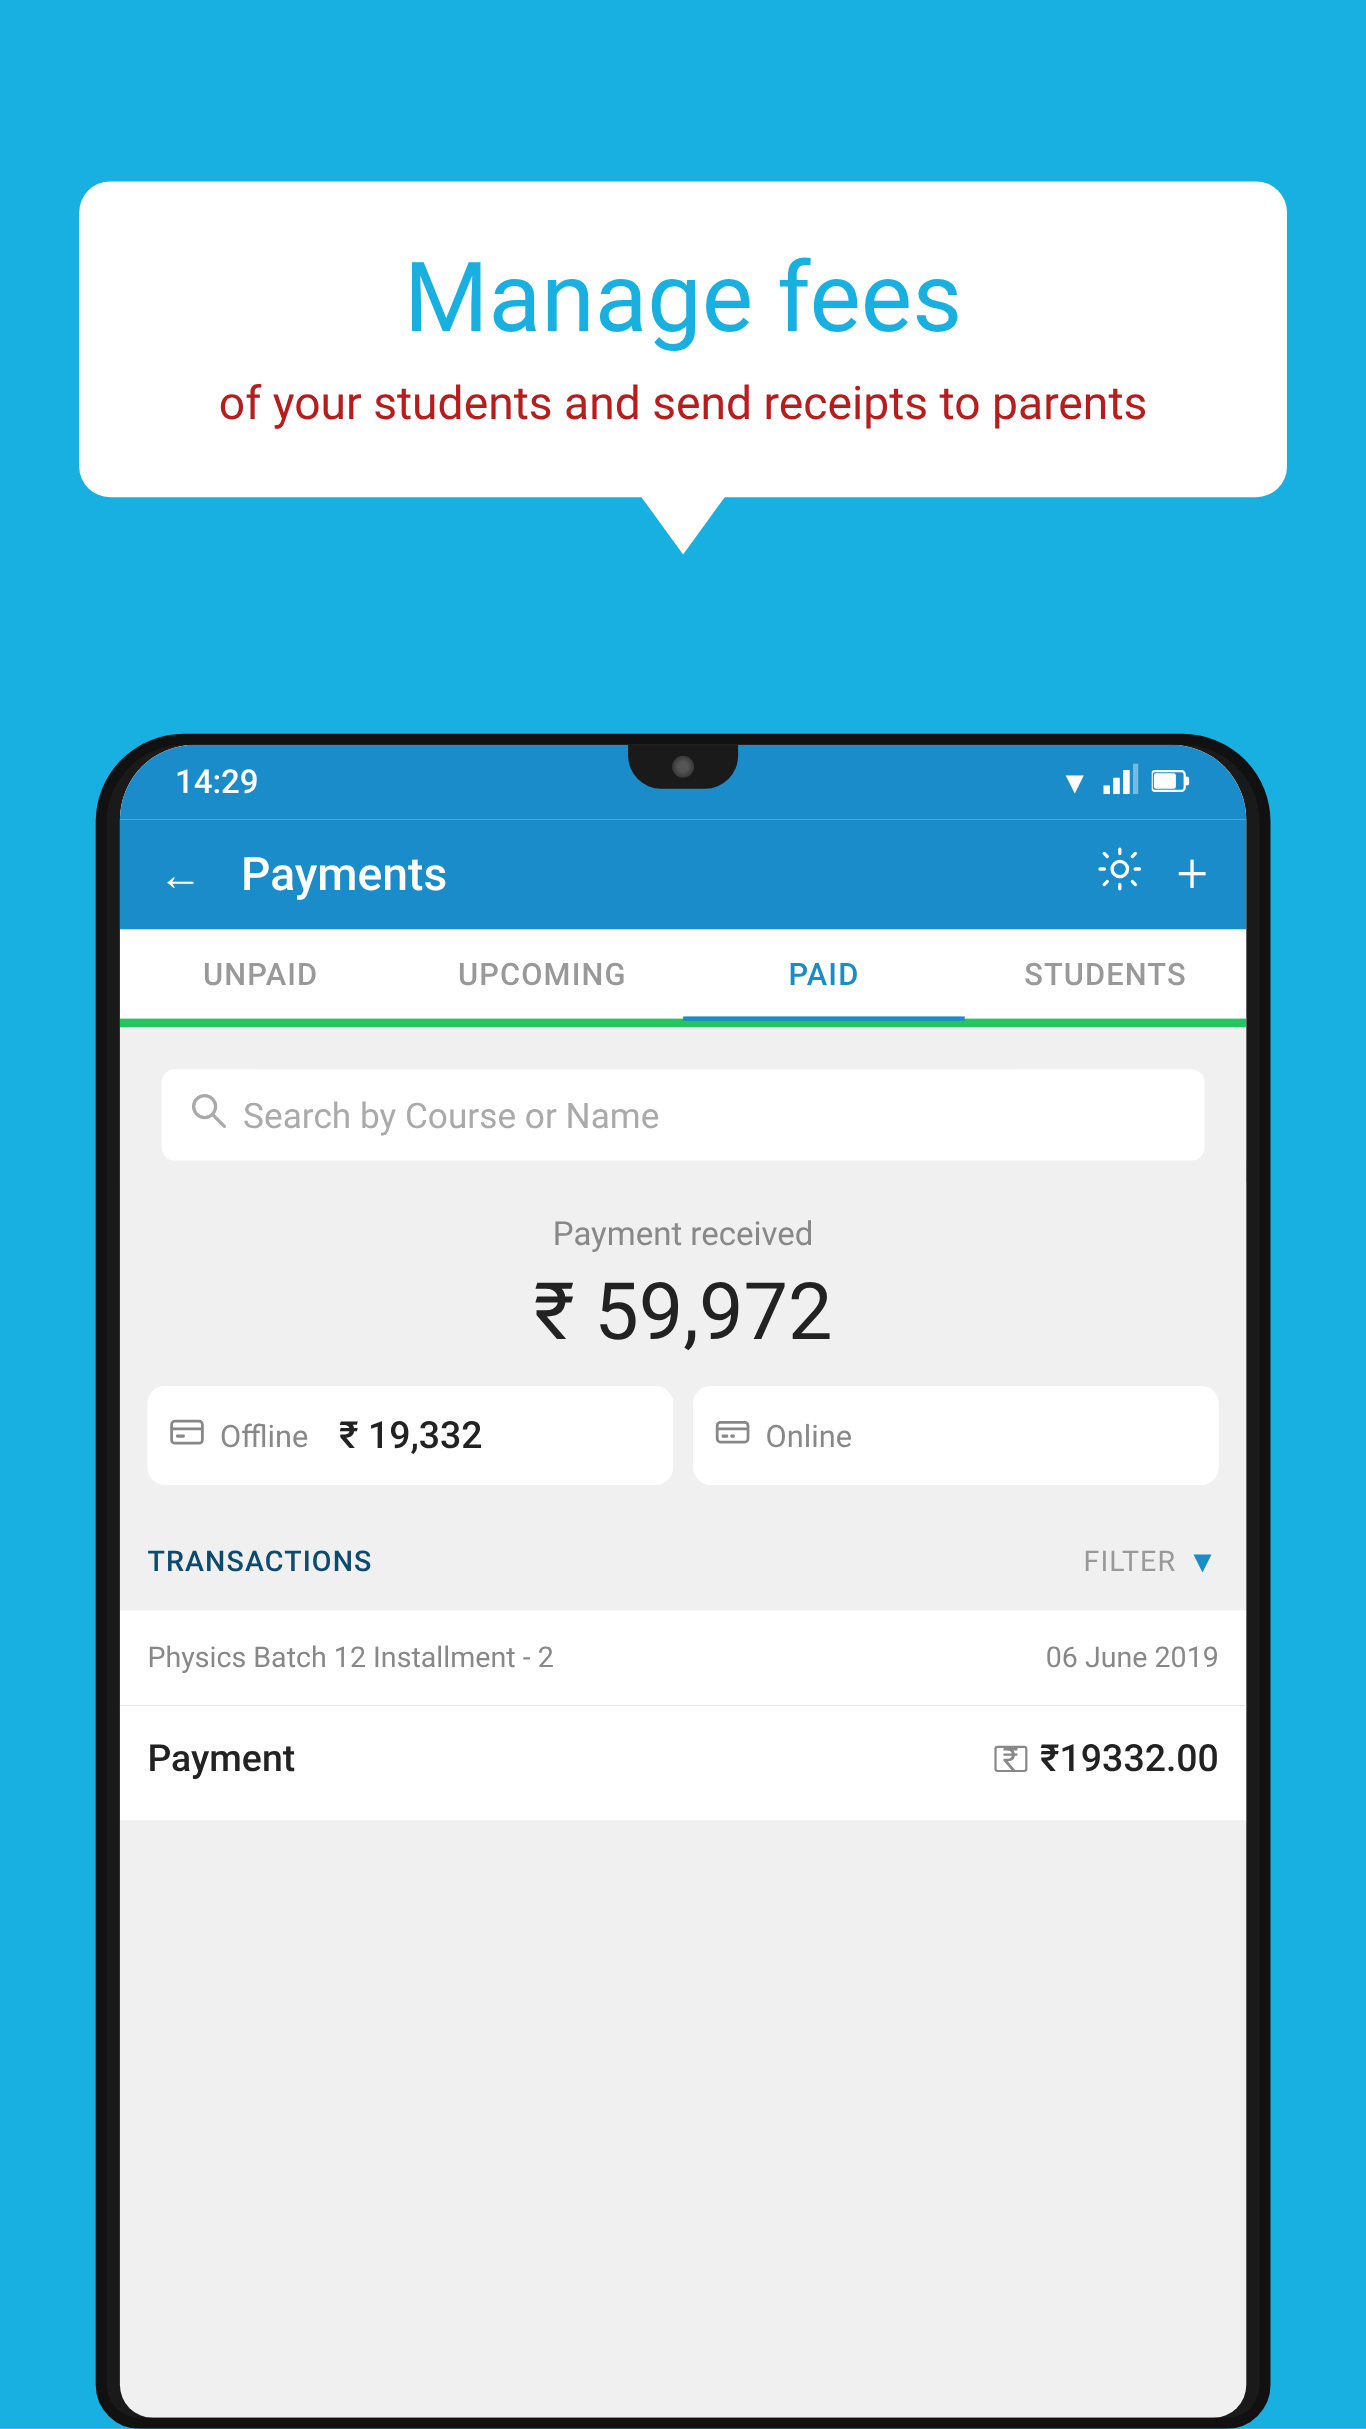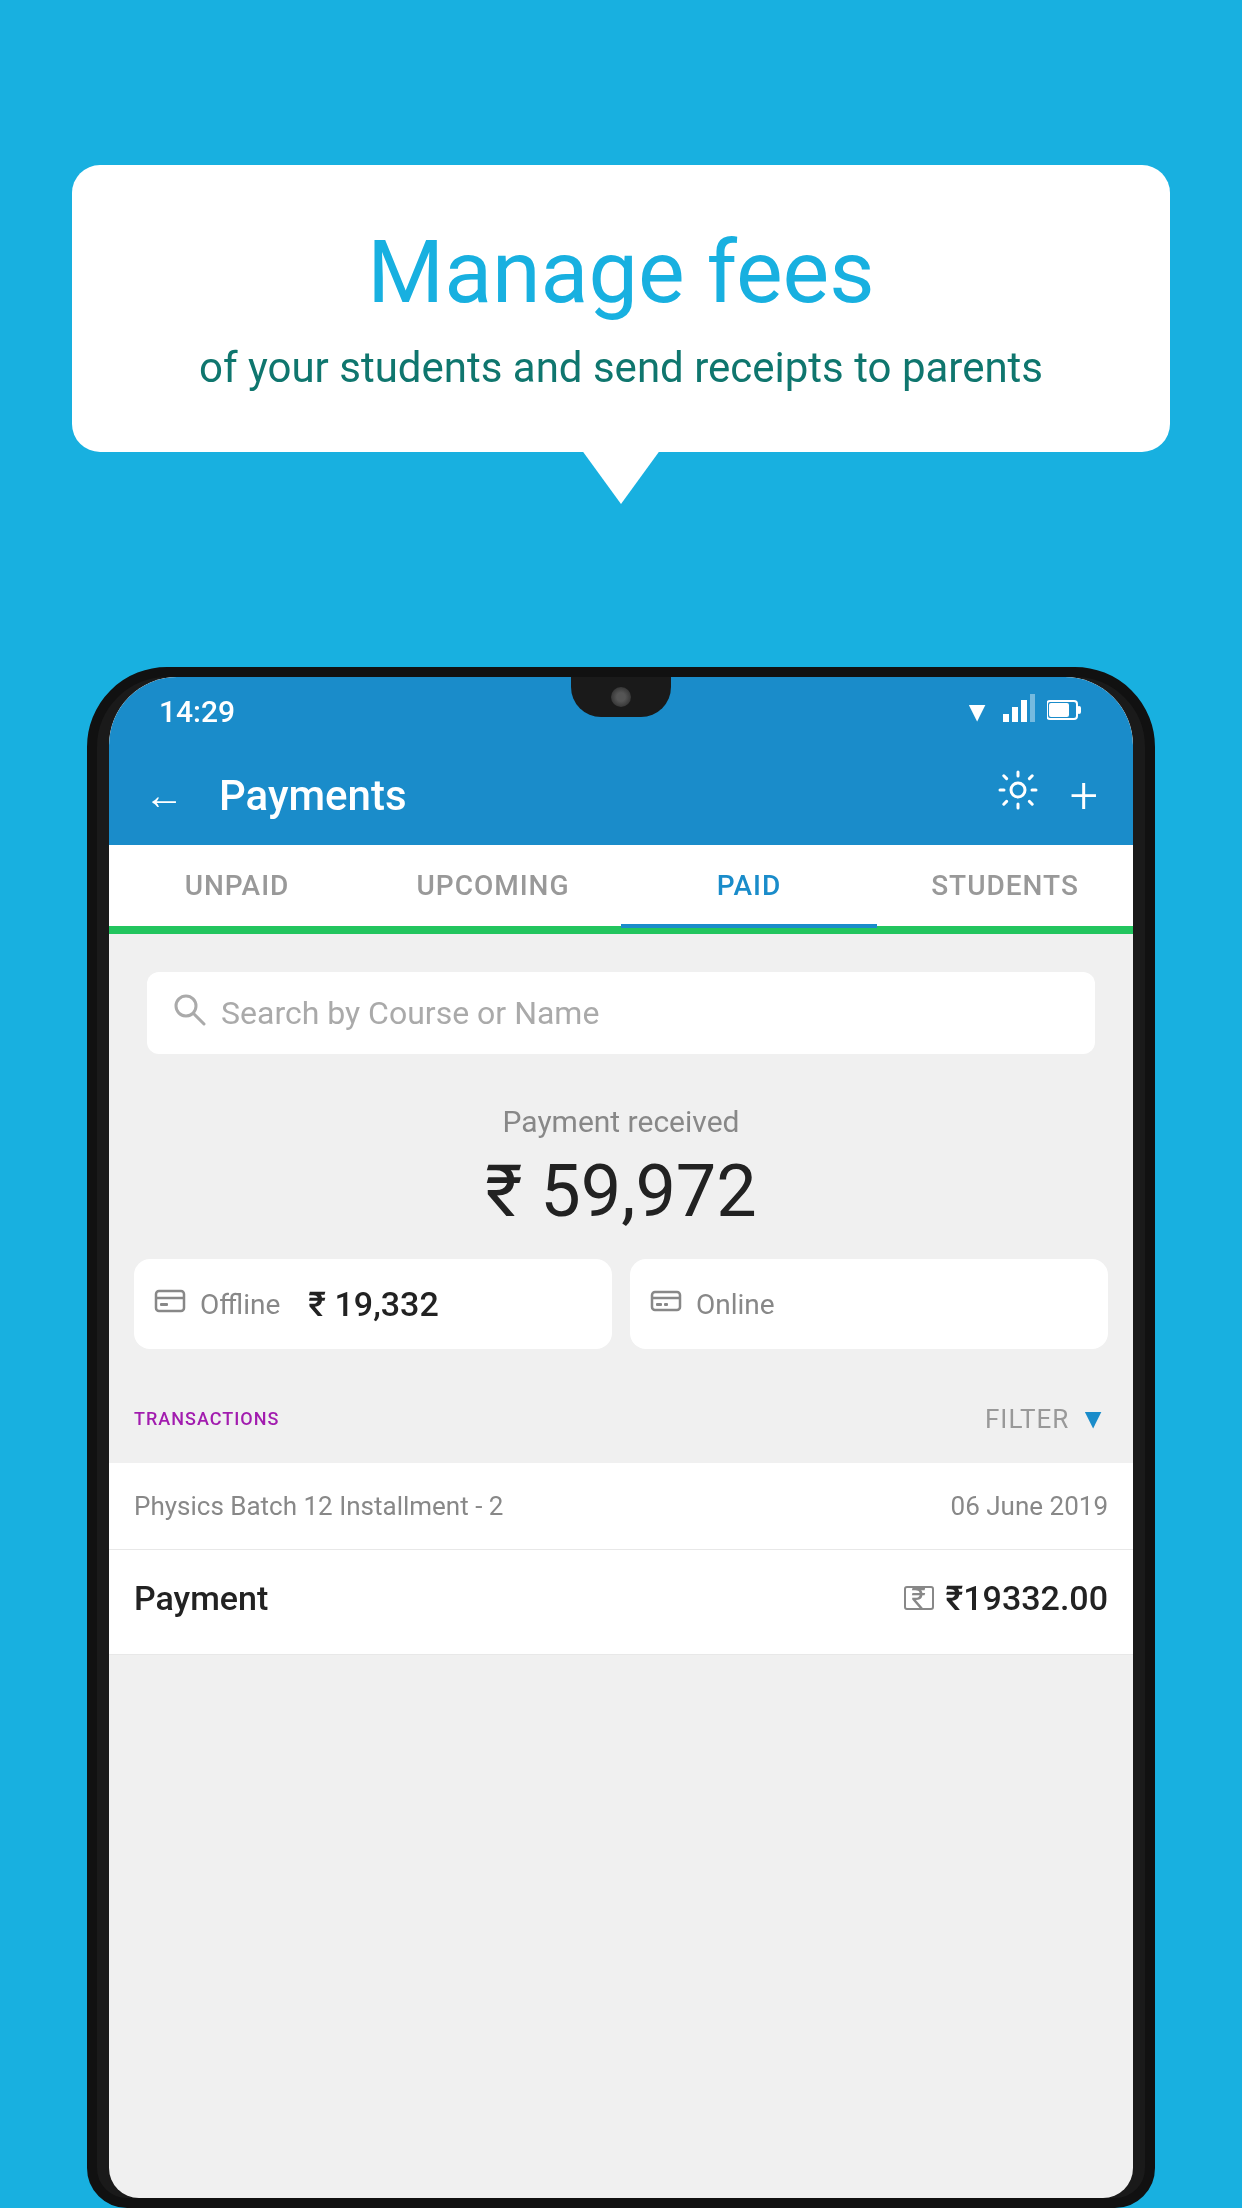--- a/index.html
+++ b/index.html
@@ -39,21 +39,21 @@
 
     .bubble-title {
       font-size: 88px;
       color: #18b0e0;
       font-weight: 400;
       margin-bottom: 20px;
     }
 
     .bubble-subtitle {
       font-size: 42px;
-      color: #0f766e;
+      color: #b91c1c;
       font-weight: 400;
     }
 
     
     .phone {
       position: absolute;
       top: 620px;
       left: 87px;
       right: 87px;
       bottom: 0;
@@ -280,22 +280,22 @@
     
     .transactions-header {
       display: flex;
       justify-content: space-between;
       align-items: center;
       padding: 28px 25px;
       background: #f0f0f0;
     }
 
     .transactions-label {
-      font-size: 18px;
-      color: #a21caf;
+      font-size: 26px;
+      color: #0c4a6e;
       font-weight: 500;
       letter-spacing: 1px;
     }
 
     .filter-btn {
       display: flex;
       align-items: center;
       gap: 10px;
       font-size: 26px;
       color: #999;

